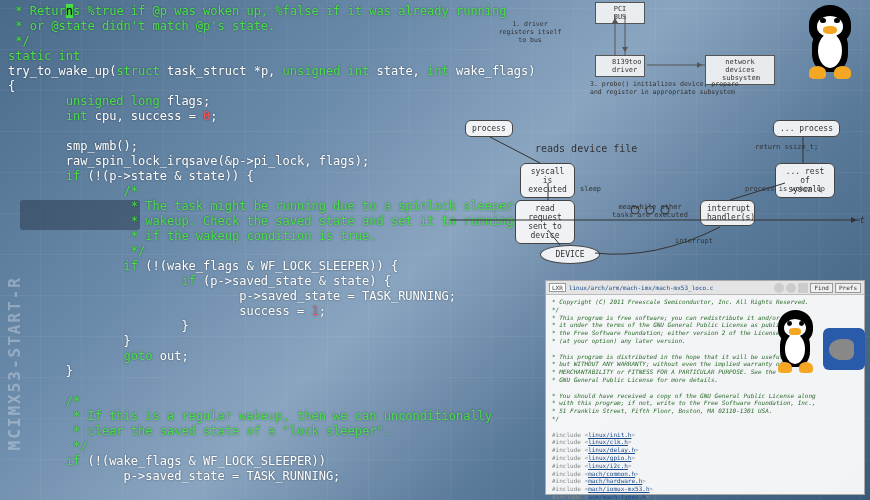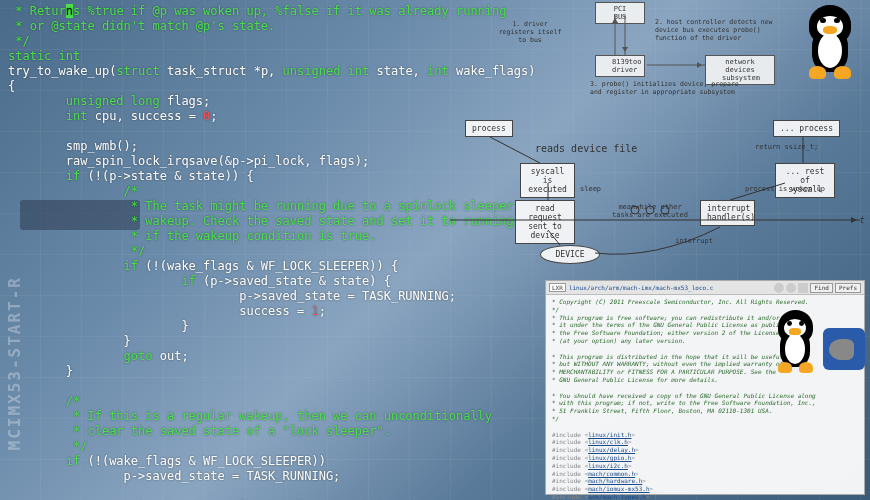--- a/index.html
+++ b/index.html
@@ -9,21 +9,21 @@
 .pcb::before{content:"";position:absolute;left:20px;top:200px;width:120px;height:30px;background:rgba(30,40,60,.7);border-radius:3px}
 .pcb::after{content:"MCIMX53-START-R";position:absolute;left:5px;bottom:50px;writing-mode:vertical-rl;color:rgba(255,255,255,.5);font-size:16px;font-weight:bold;letter-spacing:2px;transform:rotate(180deg)}
 .code{position:absolute;left:0;top:0;width:560px;padding:4px 8px;color:#fff;line-height:1.25;white-space:pre;text-shadow:0 0 2px rgba(0,0,0,.5)}
 .cm{color:#4ae04a}.kw{color:#4ae04a}.nu{color:#ff5050}
 .cursor{background:#4ae04a;color:#000}
 
 .diag1{position:absolute;right:85px;top:0;width:330px;height:100px;font-size:7px;color:#333}
 .dbox{position:absolute;border:1px solid #555;background:rgba(245,245,245,.9);padding:2px 16px;text-align:center}
 
 .diag2{position:absolute;right:0;top:115px;width:425px;height:155px;font-size:8px;color:#333}
-.d2box{position:absolute;border:1px solid #444;background:rgba(250,250,250,.92);padding:3px 6px;text-align:center;border-radius:0}
+.d2box{position:absolute;border:1px solid #444;background:rgba(250,250,250,.92);padding:3px 6px;text-align:center;border-radius:6px}
 .d2oval{border-radius:50%/50%;padding:4px 10px}
 
 .browser{position:absolute;right:5px;bottom:5px;width:320px;height:215px;background:rgba(250,250,250,.96);border:1px solid #aaa;font-size:6px;color:#333}
 .browser .bar{height:14px;background:#e4e4e4;border-bottom:1px solid #bbb;display:flex;align-items:center;padding:0 3px;gap:3px}
 .browser .crumb{color:#1a4b8c}
 .browser .tabs{display:flex;gap:2px;margin-left:auto}
 .browser .tab{border:1px solid #999;padding:0 3px;background:#f0f0f0}
 .browser .content{padding:3px 6px;line-height:1.3;color:#2a6a2a;font-style:italic}
 .browser .inc{color:#888;font-style:normal}
 .browser .lnk{color:#1a4b8c;text-decoration:underline;font-style:normal}
@@ -100,23 +100,20 @@
       <div class="penguin-belly"></div>
       <div class="penguin-feet"></div>
     </div>
 </div>
 
 <div class="diag1">
   <div class="dbox" style="left:140px;top:2px;width:50px">PCI BUS</div>
   <div style="position:absolute;left:40px;top:20px;width:70px;text-align:center;font-size:6.5px">1. driver
 registers itself
 to bus</div>
-  <div style="position:absolute;left:200px;top:18px;width:130px;font-size:6.5px">2. host controller detects new device
-bus executes probe() function of
-the driver</div>
   <div class="dbox" style="left:140px;top:55px;width:50px">8139too
 driver</div>
   <div class="dbox" style="left:250px;top:55px;width:70px">network devices
 subsystem</div>
   <div style="position:absolute;left:135px;top:80px;width:150px;text-align:left;font-size:6.5px">3. probe() initializes
 device, prepare
 and register in appropriate subsystem</div>
   <svg class="conn" viewBox="0 0 330 100">
       <path d="M160 15 L160 55 M170 15 L170 55 M192 65 L250 65" stroke="#555" fill="none" stroke-width="1"></path>
       <path d="M160 18 l-3 5 l6 0 z M170 52 l-3 -5 l6 0 z M247 65 l-5 -3 l0 6 z" fill="#555"></path>

